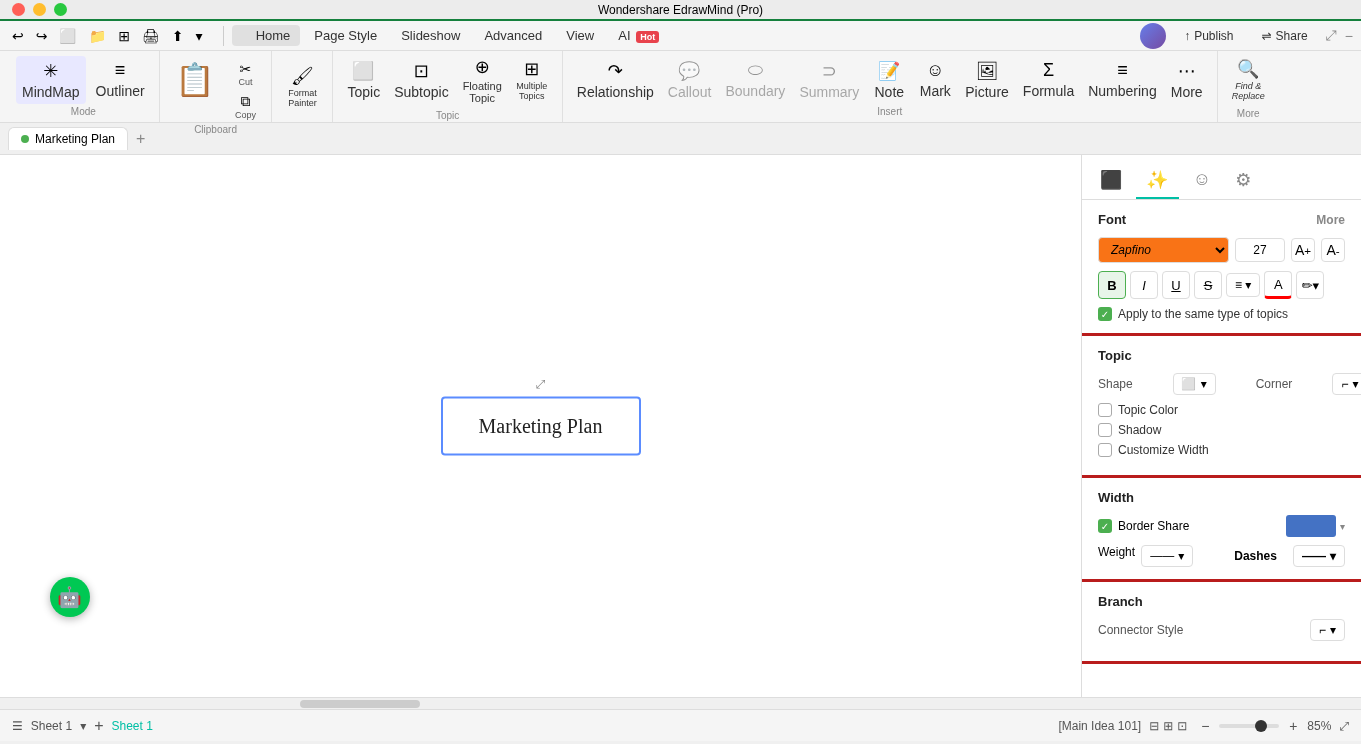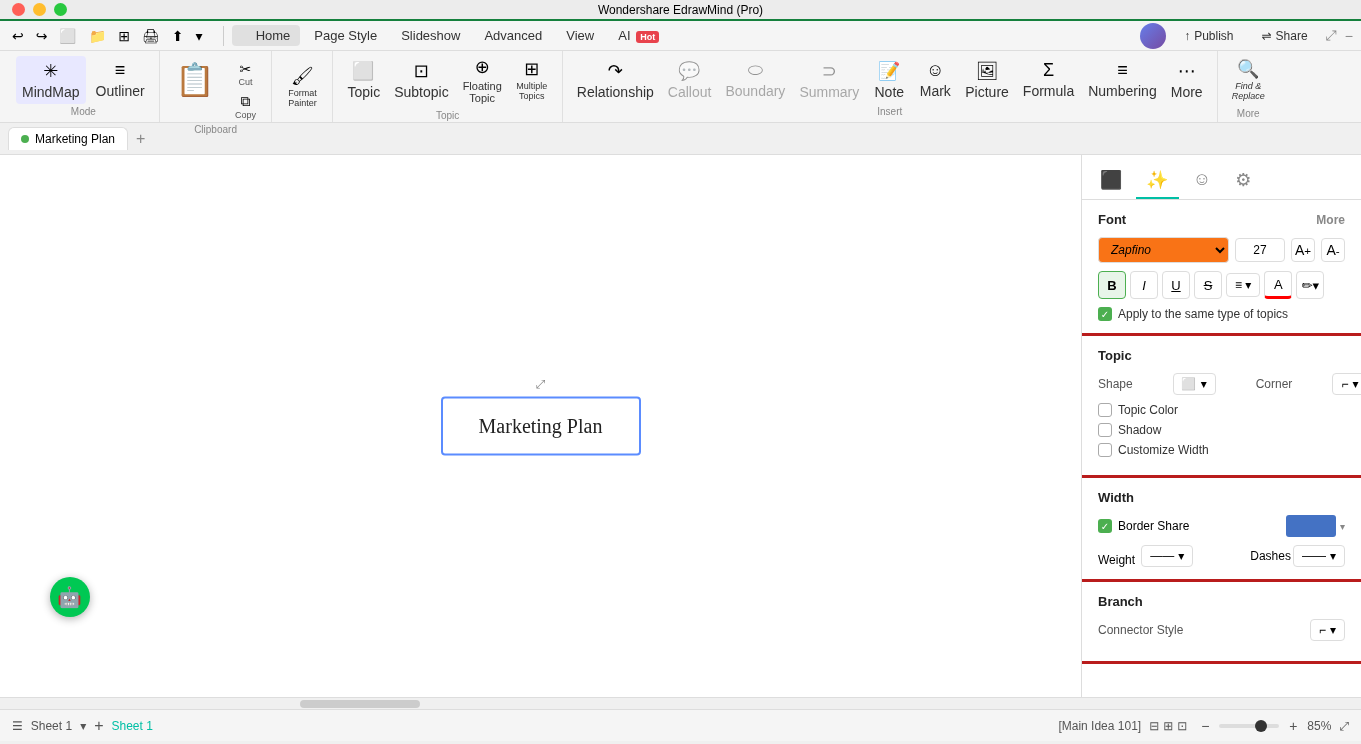--- a/index.html
+++ b/index.html
@@ -780,28 +780,28 @@
         <div class="border-color-left">
           <div class="checkbox-green">✓</div>
           <span>Border Share</span>
         </div>
         <div style="display:flex;align-items:center;gap:4px;">
           <div class="color-swatch" style="background: rgb(68, 114, 196);"></div>
           <span class="dropdown-arrow">▾</span>
         </div>
       </div>
       <div class="weight-row">
-        <div style="display:flex;align-items:flex-end;gap:6px;">
+        <div style="display:flex;align-items:flex-start;gap:6px;">
           <span>Weight</span>
           <div class="weight-select">
             <span>——</span>
             <span>▾</span>
           </div>
         </div>
-        <div style="display:flex;align-items:center;gap:2px;">
+        <div style="display:flex;align-items:center;gap:16px;font-weight:bold;">
           <span>Dashes</span>
           <div class="dashes-select">
             <span>——</span>
             <span>▾</span>
           </div>
         </div>
       </div>
     </div>
 
     <div class="panel-section">

